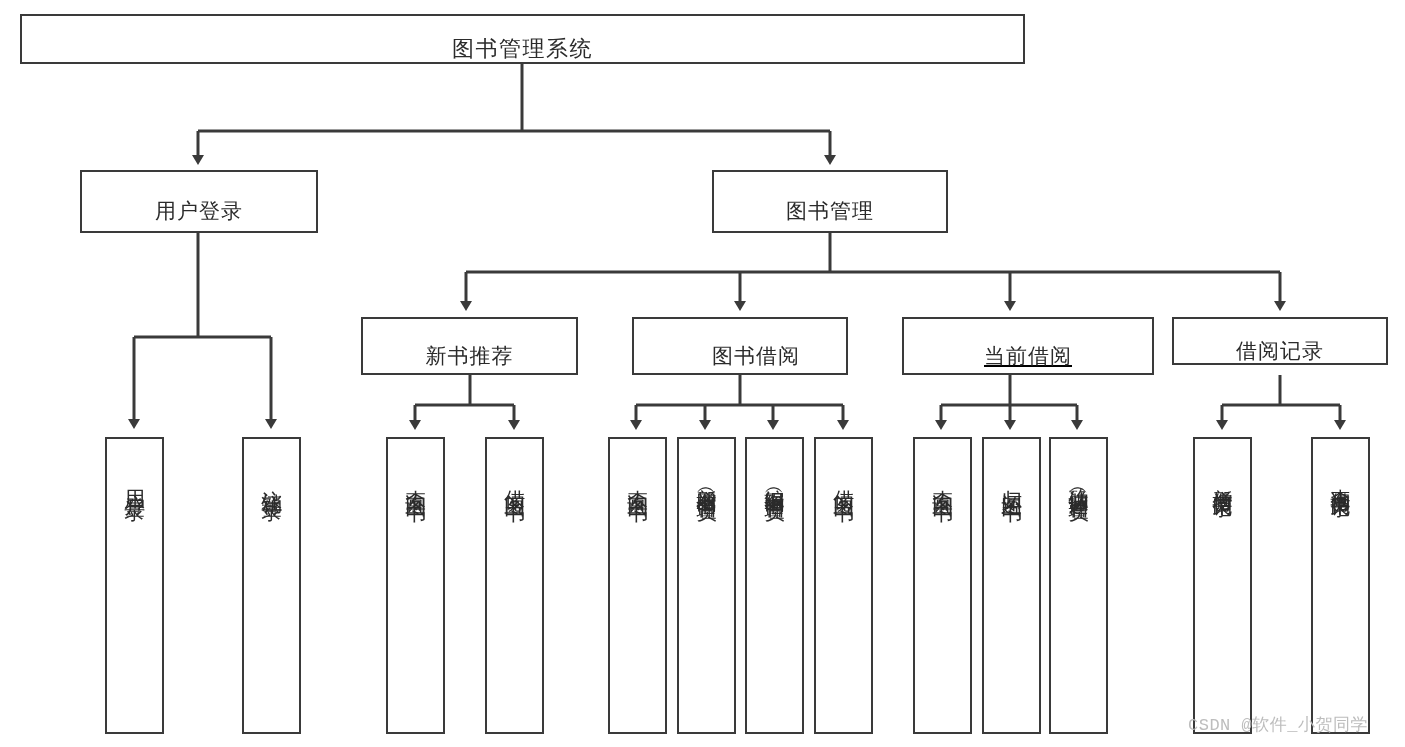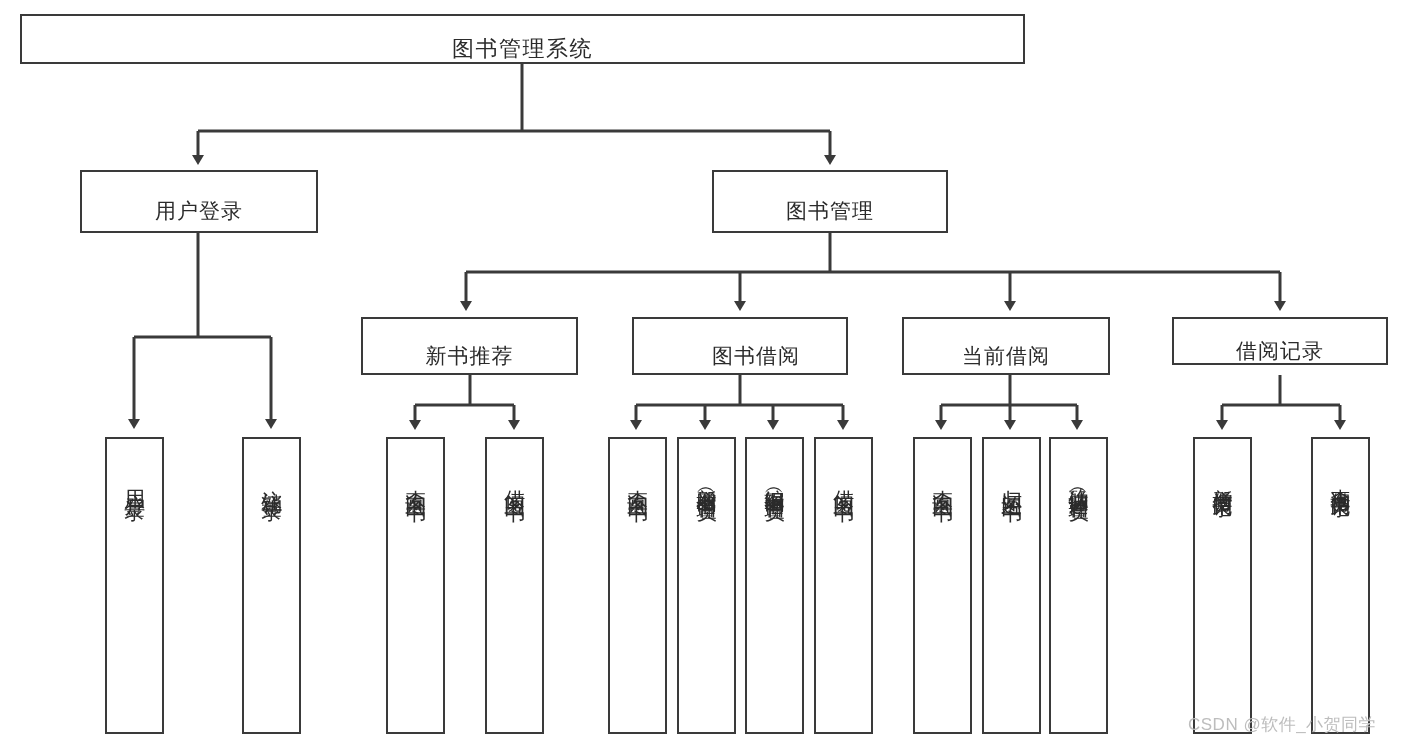--- a/index.html
+++ b/index.html
@@ -52,21 +52,21 @@
 
   #watermark{
     position:absolute;
     left:1188px;
     top:713px;
     font-size:17px;
     color:#bdbdbd;
     letter-spacing:0.5px;
     white-space:nowrap;
     z-index:3;
-    font-family:Liberation Sans, sans-serif;
+    font-family:Liberation Mono, monospace;
   }
 </style>
 </head>
 <body>
 
 <div id="canvas">
 
   <svg id="wires" viewBox="0 0 1405 747" xmlns="http://www.w3.org/2000/svg">
     <defs>
       <marker id="ah" markerWidth="10" markerHeight="12" refX="1" refY="6" orient="auto" markerUnits="userSpaceOnUse">
@@ -127,21 +127,21 @@
   <div class="node h" style="left:361px;top:317px;width:217px;height:58px;">
     <span class="label">新书推荐</span>
   </div>
 
   <div class="node h" style="left:712px;top:170px;width:236px;height:63px;">
     <span class="label">图书管理</span>
   </div>
   <div class="node h" style="left:632px;top:317px;width:216px;height:58px;padding-left:32px;">
     <span class="label">图书借阅</span>
   </div>
-  <div class="node h" style="left:902px;top:317px;width:208px;height:58px;">
+  <div class="node h" style="left:902px;top:317px;width:252px;height:58px;text-decoration:underline;">
     <span class="label">当前借阅</span>
   </div>
   <div class="node h" style="left:1172px;top:317px;width:216px;height:48px;">
     <span class="label">借阅记录</span>
   </div>
 
   <div class="node v" style="left:105px;top:437px;width:59px;height:297px;">
     <span class="label">用户登录</span>
   </div>
   <div class="node v" style="left:242px;top:437px;width:59px;height:297px;">

